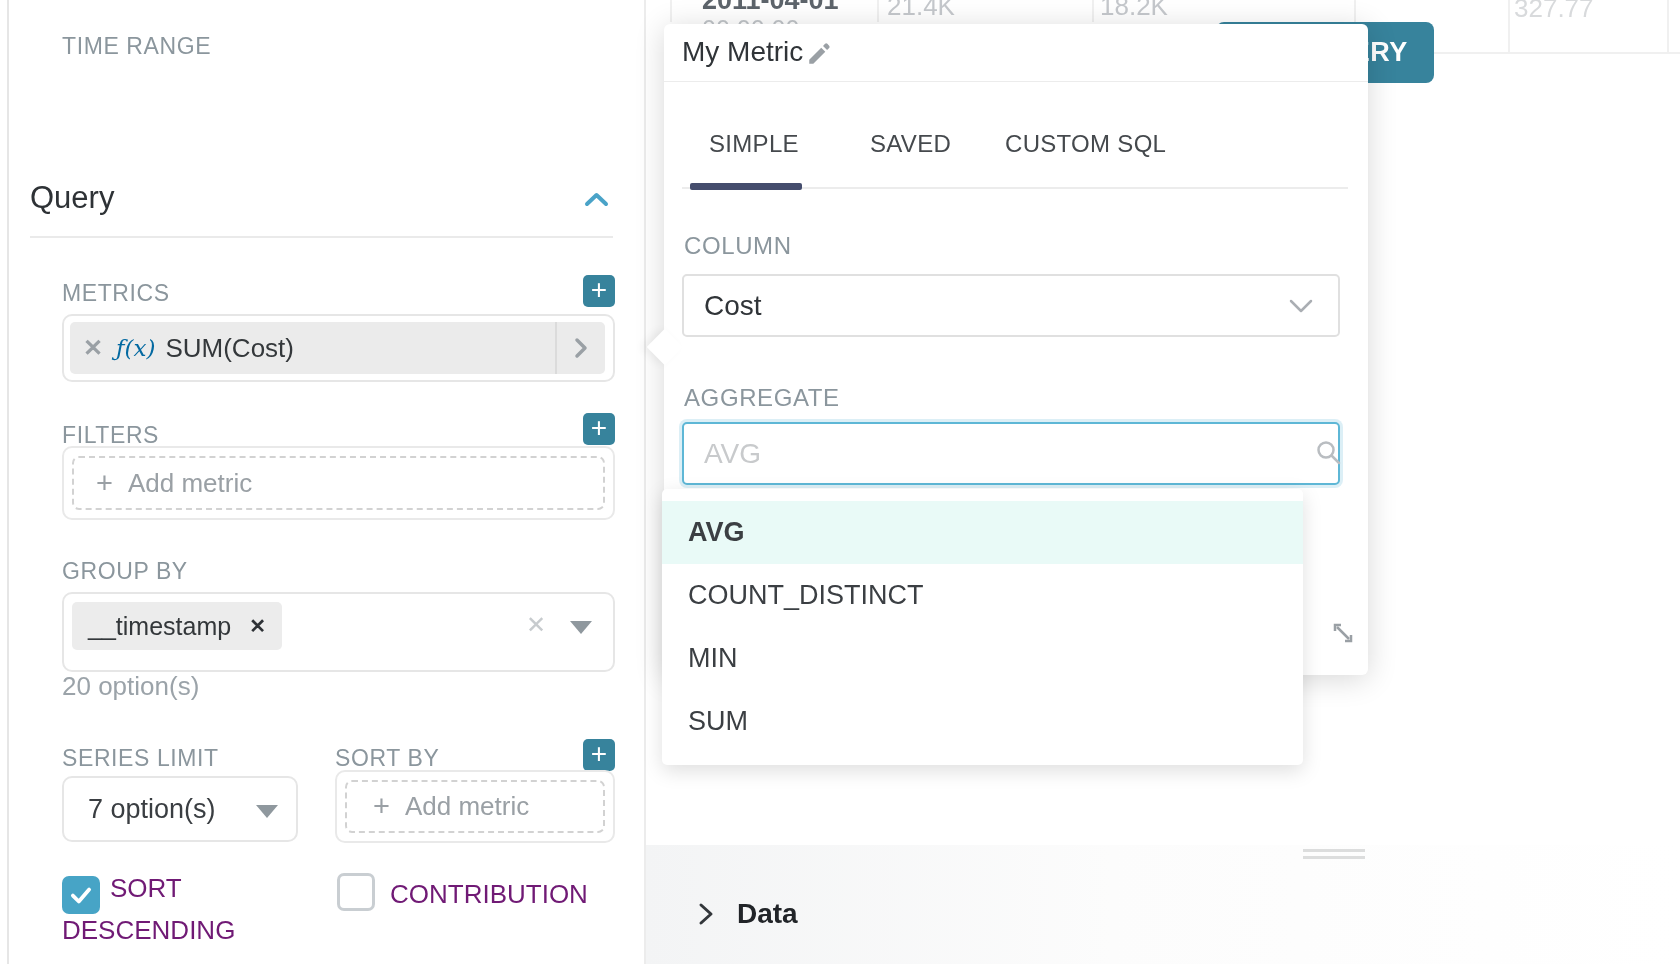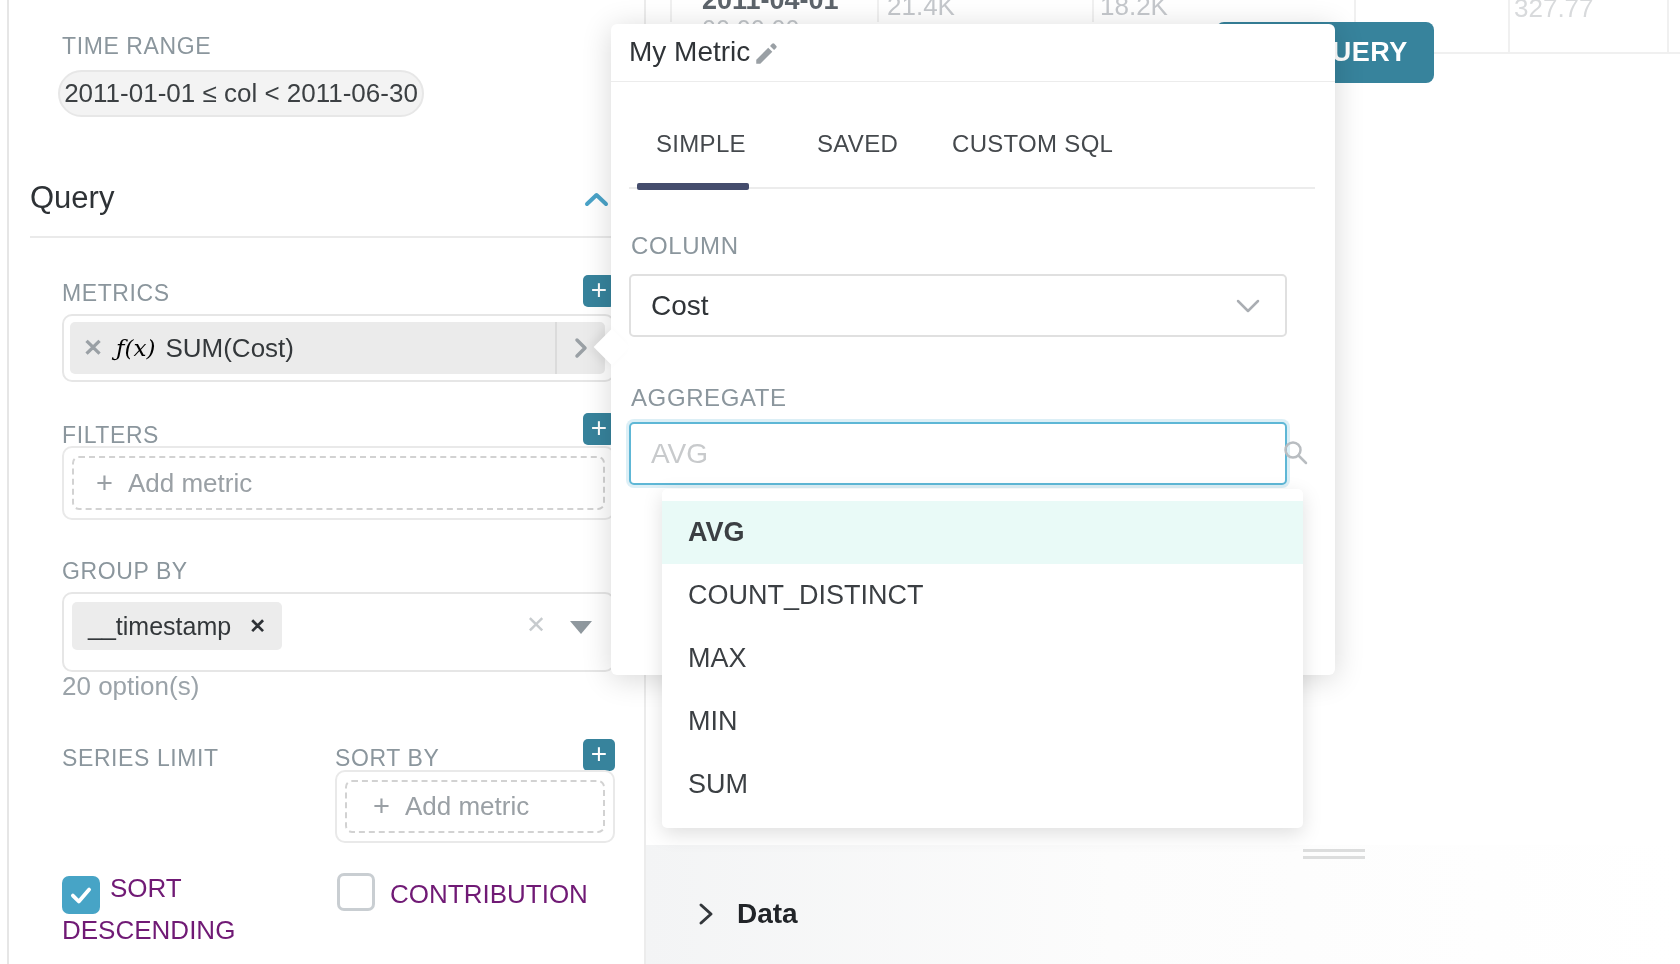--- a/index.html
+++ b/index.html
@@ -22,22 +22,22 @@
   .dashed-inner .ph{font-size:26px;}
   .caret-down{width:0;height:0;border-left:11px solid transparent;border-right:11px solid transparent;
               border-top:13px solid #8f989e;}
   .pill{background:#ebebeb;border-radius:5px;display:flex;align-items:center;}
   .checkbox-on{width:38px;height:38px;background:#47a4c6;border-radius:7px;display:inline-flex;
                align-items:center;justify-content:center;box-sizing:border-box;}
   .checkbox-off{width:38px;height:38px;background:#fff;border:3px solid #c9ced2;border-radius:7px;
                 box-sizing:border-box;}
   .cb-label{font-size:26px;color:#701a75;}
   
-  #popover{left:611px;top:24px;width:704px;height:651px;background:#fff;border-radius:6px;
-           box-shadow:0 4px 30px rgba(0,0,0,.16);z-index:10;padding-left:20px;}
+  #popover{left:664px;top:24px;width:704px;height:651px;background:#fff;border-radius:6px;
+           box-shadow:0 4px 30px rgba(0,0,0,.16);z-index:10;}
   #popover-arrow{left:-12px;top:310px;width:26px;height:26px;background:#fff;transform:rotate(45deg);
                  box-shadow:-4px 4px 9px rgba(0,0,0,.06);}
   .tab{font-size:24px;font-weight:500;letter-spacing:.3px;color:#45494d;cursor:pointer;}
   .select-like{border:2px solid #e0e0e0;border-radius:5px;box-sizing:border-box;background:#fff;}
   .select-text{font-size:28px;color:#303438;line-height:59px;padding-left:20px;}
   #agg-input{border:2px solid #5eb7d6;border-radius:5px;box-shadow:0 0 0 3px rgba(94,183,214,.22);
              box-sizing:border-box;font-size:28px;padding:0 60px 0 20px;color:#303438;outline:none;
              font-family:"Liberation Sans",sans-serif;background:#fff;}
   #agg-input::placeholder{color:#c8cacc;}
   
@@ -46,33 +46,30 @@
   .menu-item{height:63px;line-height:63px;padding-left:26px;font-size:27px;color:#3b3f43;cursor:pointer;}
   .menu-item.active{background:#e9faf7;font-weight:700;}
   
   .frag-text{position:absolute;white-space:nowrap;}
   #run-query{left:1216px;top:22px;width:218px;height:61px;background:#37839c;border-radius:8px;
              display:flex;align-items:center;justify-content:center;color:#fff;font-size:27px;
              font-weight:700;letter-spacing:.5px;z-index:2;cursor:pointer;}
   #data-panel{left:646px;top:845px;width:1034px;height:119px;
               background:linear-gradient(to right,#f3f4f5,#fcfcfc 45%,#ffffff);z-index:1;}
   .grip{position:absolute;width:62px;height:3px;background:#dcdddd;z-index:2;}
-  .fx{font-family:"DejaVu Serif",serif;font-style:italic;font-size:23px;color:#000000;}
+  .fx{font-family:"DejaVu Serif",serif;font-style:italic;font-size:23px;color:#0369a1;}
 </style>
 </head>
 <body>
 
 <div id="stage">
 
   <div class="abs" style="left:7px;top:0;width:2px;height:964px;background:#e6e6e6;"></div>
 
   <div class="abs label" style="left:62px;top:33px;">TIME RANGE</div>
-  <div class="abs" style="left:58px;top:70px;width:366px;height:47px;border-radius:24px;background:#f3f3f3;
-              border:2px solid #e7e7e7;display:flex;align-items:center;justify-content:center;
-              font-size:26px;color:#3c4043;box-sizing:border-box;cursor:pointer;">2011-01-01 ≤ col &lt; 2011-06-30</div>
 
   <div class="abs" style="left:30px;top:180px;font-size:31px;color:#2e3236;">Query</div>
   <svg class="abs" style="left:583px;top:190px;" width="27" height="18" viewBox="0 0 27 18">
     <polyline points="4,14 13.5,5 23,14" fill="none" stroke="#4aa3c8" stroke-width="4" stroke-linecap="round" stroke-linejoin="round"></polyline>
   </svg>
   <div class="abs" style="left:30px;top:236px;width:583px;height:2px;background:#eaeaea;"></div>
 
   <div class="abs label" style="left:62px;top:280px;">METRICS</div>
   <div class="abs add-btn" style="left:583px;top:275px;">+</div>
   <div class="abs box" style="left:62px;top:314px;width:553px;height:68px;">
@@ -104,20 +101,24 @@
                  background:#ececec;border-radius:5px;padding:0 16px;gap:18px;">
       <span style="font-size:25px;color:#33373a;">__timestamp</span>
       <span style="font-size:20px;font-weight:700;color:#2e3236;">✕</span>
     </span>
     <span style="position:absolute;left:462px;top:17px;font-size:24px;color:#c7cbce;">✕</span>
     <span class="caret-down" style="position:absolute;left:506px;top:27px;"></span>
   </div>
   <div class="abs hint" style="left:62px;top:671px;">20 option(s)</div>
 
   <div class="abs label" style="left:62px;top:745px;">SERIES LIMIT</div>
+  <div class="abs box" style="left:62px;top:776px;width:236px;height:66px;cursor:pointer;">
+    <span style="position:absolute;left:24px;top:16px;font-size:27px;color:#3a3e42;">7 option(s)</span>
+    <span class="caret-down" style="position:absolute;left:192px;top:27px;"></span>
+  </div>
 
   <div class="abs label" style="left:335px;top:745px;">SORT BY</div>
   <div class="abs add-btn" style="left:583px;top:739px;">+</div>
   <div class="abs dashed-wrap" style="left:335px;top:770px;width:280px;height:73px;">
     <div class="dashed-inner" style="padding-left:26px;">
       <span class="plus">+</span>
       <span class="ph">Add metric</span>
     </div>
   </div>
 
@@ -191,18 +192,17 @@
     <svg style="position:absolute;left:664px;top:594px;" width="30" height="30" viewBox="0 0 30 30">
       <line x1="9" y1="9" x2="21" y2="21" stroke="#9aa0a5" stroke-width="2.5"></line>
       <polyline points="7,13 7,7 13,7" fill="none" stroke="#9aa0a5" stroke-width="2.5"></polyline>
       <polyline points="17,23 23,23 23,17" fill="none" stroke="#9aa0a5" stroke-width="2.5"></polyline>
     </svg>
   </div>
 
   <div class="abs" id="agg-menu">
     <div class="menu-item active">AVG</div>
     <div class="menu-item">COUNT_DISTINCT</div>
-    <div class="menu-item">MAX</div>
     <div class="menu-item">MIN</div>
     <div class="menu-item">SUM</div>
   </div>
 
 </div>
 
 </body></html>

